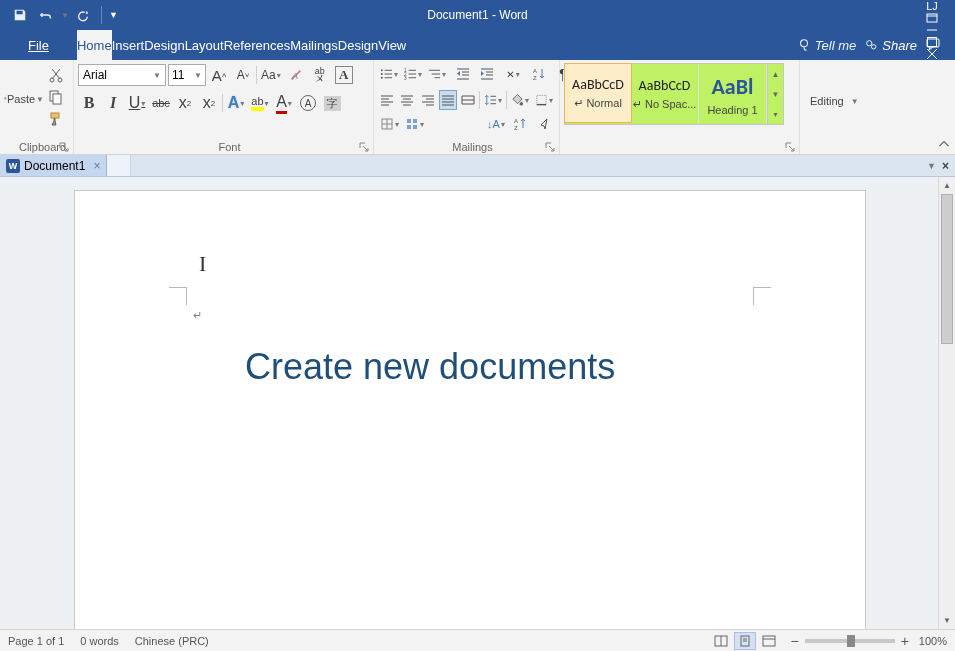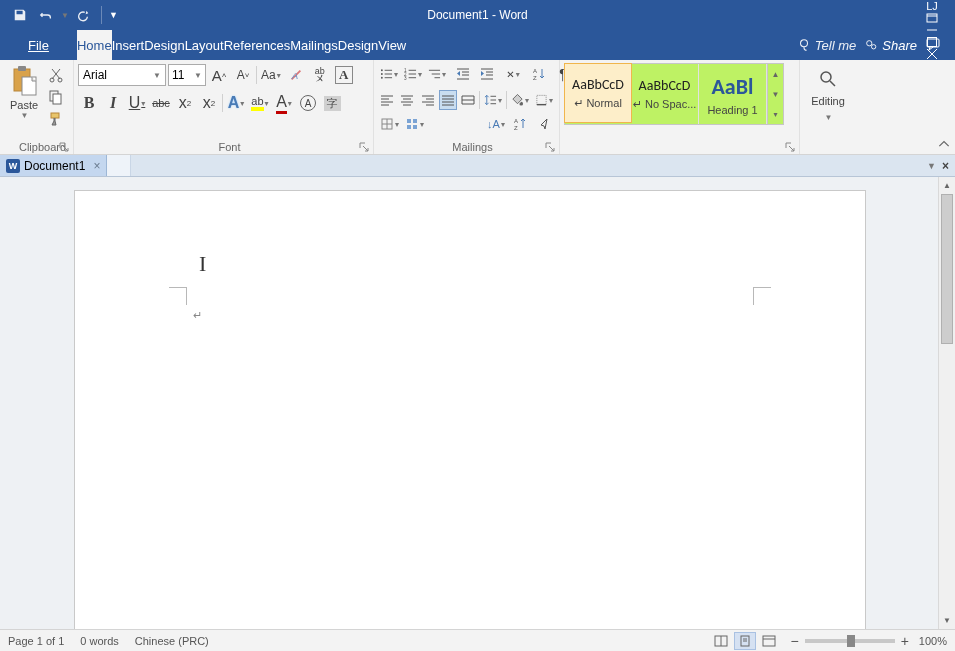--- a/index.html
+++ b/index.html
@@ -26,21 +26,21 @@
 .share { display: flex; align-items: center; gap: 4px; }
 
 
 .ribbon { height: 95px; background: #f3f3f3; border-bottom: 1px solid #d4d4d4; display: flex; position: relative; }
 .ribbon-group { border-right: 1px solid #e1e1e1; display: flex; flex-direction: column; position: relative; padding: 3px 4px 0 4px; }
 .ribbon-group-label { position: absolute; bottom: 1px; left: 12px; right: 0; text-align: center; font-size: 11px; color: #666; }
 .ribbon-group-launcher { position: absolute; bottom: 2px; right: 4px; width: 10px; height: 10px; color: #888; }
 
 
 .clipboard-body { display: flex; gap: 2px; align-items: flex-start; }
-.paste-btn { width: 40px; height: 70px; display: flex; flex-direction: column; align-items: center; justify-content: flex-start; padding-top: 2px; font-size: 11px; color: #444; }
+.paste-btn { width: 40px; height: 70px; display: flex; flex-direction: row; align-items: center; justify-content: flex-start; padding-top: 2px; font-size: 11px; color: #444; }
 .paste-btn svg { width: 28px; height: 34px; }
 .paste-label { margin-top: 0; }
 .clip-small { display: flex; flex-direction: column; gap: 2px; padding-top: 2px; }
 .clip-small-btn { width: 20px; height: 20px; display: flex; align-items: center; justify-content: center; }
 
 
 .font-row { display: flex; align-items: center; gap: 2px; height: 24px; }
 .font-combo { width: 88px; height: 22px; border: 1px solid #ababab; background: #fff; font-size: 12px; padding: 0 4px; display: flex; align-items: center; justify-content: space-between; }
 .size-combo { width: 38px; height: 22px; border: 1px solid #ababab; background: #fff; font-size: 12px; padding: 0 3px; display: flex; align-items: center; justify-content: space-between; }
 .ico-btn { min-width: 22px; height: 22px; display: flex; align-items: center; justify-content: center; color: #444; padding: 0 2px; }
@@ -62,21 +62,21 @@
 .style-item { width: 68px; height: 60px; border-right: 1px solid #e1e1e1; display: flex; flex-direction: column; align-items: center; justify-content: center; font-size: 11px; color: #444; }
 .style-item:last-child { border-right: none; }
 .style-item.selected { border: 1px solid #f0b54c; background: #fdeec9; margin: -1px; }
 .style-preview { font-family: Calibri, sans-serif; color: #222; font-size: 14px; margin-bottom: 4px; }
 .style-preview.h1 { font-size: 22px; font-weight: 600; color: #2b579a; }
 .style-item-label { font-size: 11px; white-space: nowrap; overflow: hidden; max-width: 64px; }
 .gallery-more { width: 16px; display: flex; flex-direction: column; border-left: 1px solid #c6c6c6; }
 .gallery-more-btn { flex: 1; display: flex; align-items: center; justify-content: center; font-size: 8px; color: #666; }
 
 
-.editing-btn { width: 48px; height: 70px; display: flex; flex-direction: column; align-items: center; justify-content: flex-start; padding-top: 6px; font-size: 11px; color: #444; gap: 6px; }
+.editing-btn { width: 48px; height: 70px; display: flex; flex-direction: row; align-items: center; justify-content: flex-start; padding-top: 6px; font-size: 11px; color: #444; gap: 6px; }
 
 
 .ribbon-collapse { position: absolute; right: 4px; bottom: 2px; width: 14px; height: 14px; color: #666; }
 
 
 .doctabs { height: 22px; background: #dbe5f0; border-bottom: 1px solid #b7c5d6; display: flex; align-items: stretch; font-size: 12px; }
 .doctab { display: flex; align-items: center; gap: 4px; padding: 0 6px; background: #c4d7ef; border-right: 1px solid #9db7d6; }
 .doctab .w-icon { width: 14px; height: 14px; background: #2b579a; color: #fff; font-size: 9px; font-weight: bold; display: flex; align-items: center; justify-content: center; border-radius: 2px; }
 .doctab-close { font-size: 12px; color: #6a7b8f; margin-left: 4px; }
 .doctab-blank { width: 24px; background: #eef3f9; border-right: 1px solid #c9d6e6; }
@@ -549,20 +549,21 @@
   </div>
 </div>
 
 <div class="docarea">
   <div class="docscroll">
     <div class="page">
       <div class="page-cursor">I</div>
       <div class="page-margin-tl"></div>
       <div class="page-margin-tr"></div>
       <div class="page-paramark">↵</div>
+      <div class="page-text">Create new documents</div>
     </div>
   </div>
   <div class="vscroll">
     <div class="vscroll-up">▲</div>
     <div class="vscroll-thumb"></div>
     <div class="vscroll-down">▼</div>
   </div>
 </div>
 
 <div class="statusbar">

